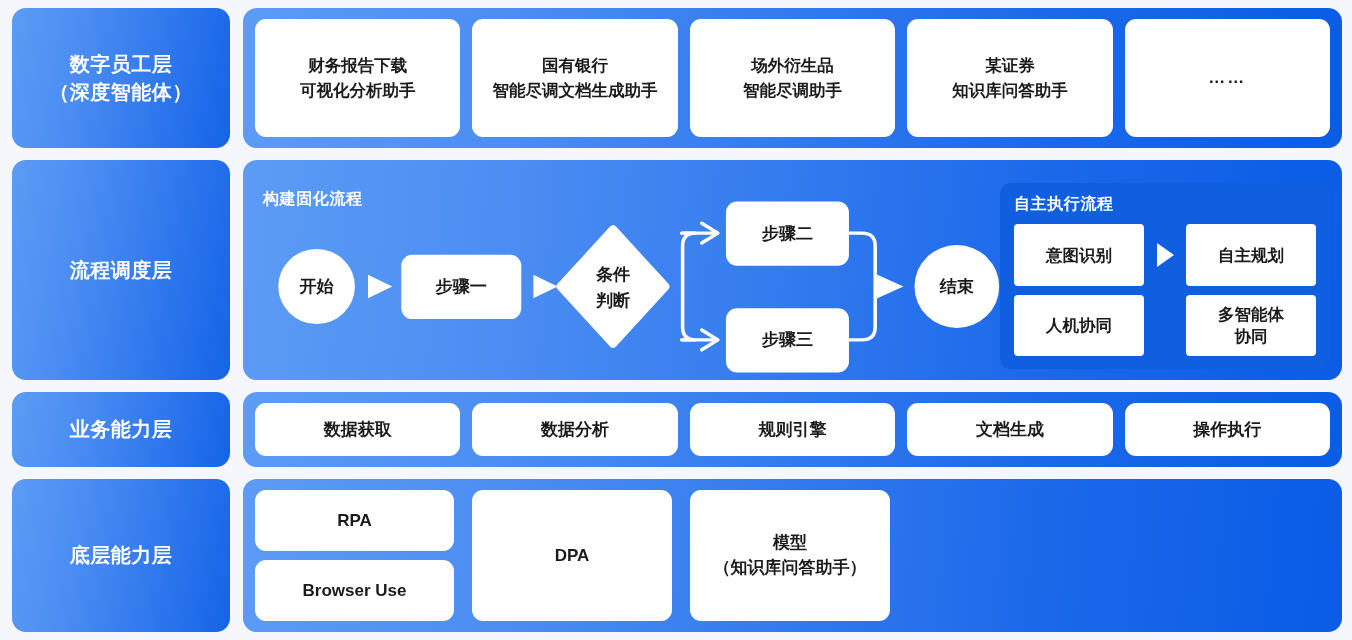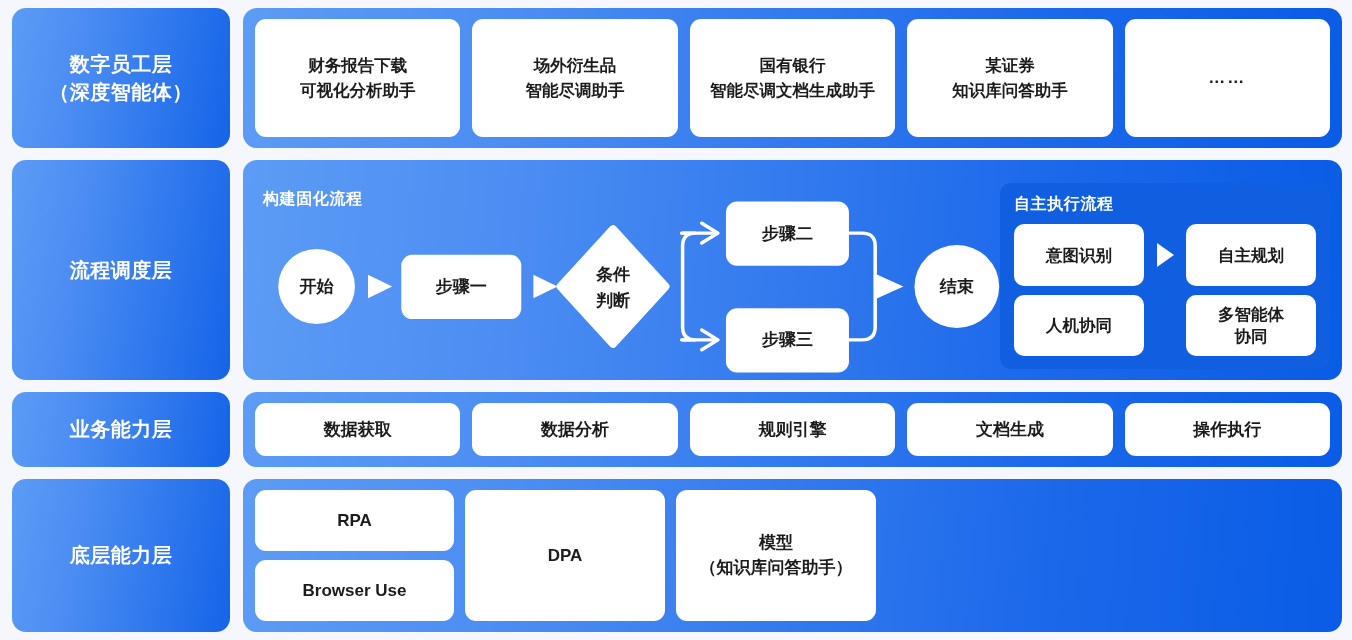--- a/index.html
+++ b/index.html
@@ -144,21 +144,21 @@
   }
   .auto-grid {
     display: grid;
     grid-template-columns: 1fr 42px 1fr;
     grid-template-rows: 1fr 1fr;
     gap: 9px 0;
     height: calc(100% - 30px);
   }
   .auto-cell {
     background: #ffffff;
-    border-radius: 10px;
+    border-radius: 4px;
     display: flex;
     align-items: center;
     justify-content: center;
     text-align: center;
     font-size: 16.5px;
     font-weight: bold;
     color: #1b1b1b;
     line-height: 1.35;
     padding: 2px 4px;
     box-sizing: border-box;
@@ -173,21 +173,21 @@
   .auto-spacer { }
 
   
   .row3-card {
     font-size: 17px;
   }
 
   
   .bottom-row {
     display: flex;
-    gap: 11px;
+    gap: 18px;
     padding: 11px 12px;
     height: 100%;
     box-sizing: border-box;
   }
   .bottom-col {
     display: flex;
     flex-direction: column;
     gap: 9px;
   }
   .col-rpa { flex: 0 0 199px; }
@@ -228,27 +228,27 @@
 
     <div class="panel panel-grad">
       <div class="cards-row">
 
         <div class="card">
           <span class="cl">财务报告下载</span>
           <span class="cl">可视化分析助手</span>
         </div>
 
         <div class="card">
+          <span class="cl">国有银行</span>
+          <span class="cl">智能尽调文档生成助手</span>
+        </div>
+
+        <div class="card">
           <span class="cl">场外衍生品</span>
           <span class="cl">智能尽调助手</span>
-        </div>
-
-        <div class="card">
-          <span class="cl">国有银行</span>
-          <span class="cl">智能尽调文档生成助手</span>
         </div>
 
         <div class="card">
           <span class="cl">某证券</span>
           <span class="cl">知识库问答助手</span>
         </div>
 
         <div class="card ellipsis">
           <span class="cl">……</span>
         </div>

